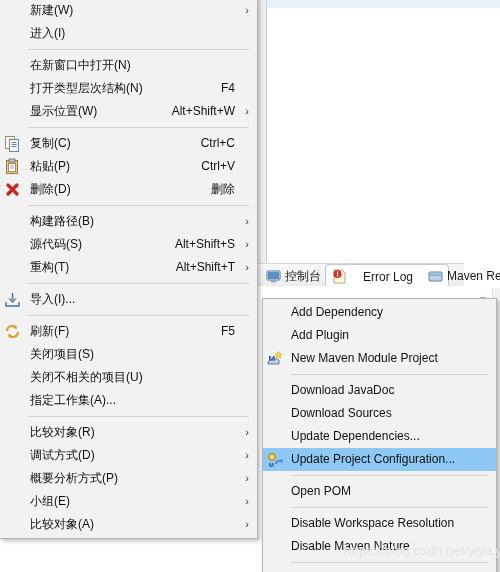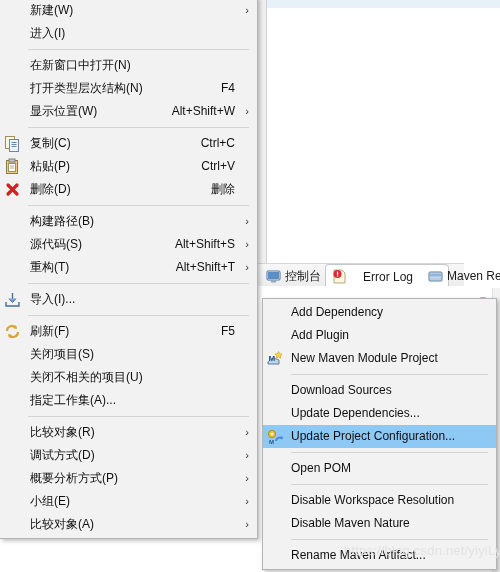--- a/index.html
+++ b/index.html
@@ -296,20 +296,23 @@
         <svg width="17" height="17" viewBox="0 0 17 17">
         <path d="M1 12 C4 8 8 8 12 10 L12 14 L1 14 Z" fill="#bcd4ea" stroke="#5d7f9e"></path>
         <text x="1.5" y="11" font-size="8" font-family="sans-serif" font-weight="bold" fill="#2a5684">M</text>
         <path d="M11.5 1.5 l1.1 2.3 2.4 .3 -1.8 1.7 .5 2.4 -2.2 -1.2 -2.2 1.2 .5 -2.4 -1.8 -1.7 2.4 -.3 Z" fill="#ffd84d" stroke="#c79a14" stroke-width=".6"></path>
         </svg>
       </span>
       <span class="mi-label">New Maven Module Project</span>
     </div>
     <div class="separator"></div>
     <div class="menu-item">
+      <span class="mi-label">Download JavaDoc</span>
+    </div>
+    <div class="menu-item">
       <span class="mi-label">Download Sources</span>
     </div>
     <div class="menu-item">
       <span class="mi-label">Update Dependencies...</span>
     </div>
     <div class="menu-item selected">
       <span class="mi-icon ico">
         <svg width="17" height="17" viewBox="0 0 17 17">
         <circle cx="5" cy="6" r="3.6" fill="#f0c13a" stroke="#b08e18"></circle>
         <circle cx="5" cy="6" r="1.3" fill="#fff8df"></circle>

